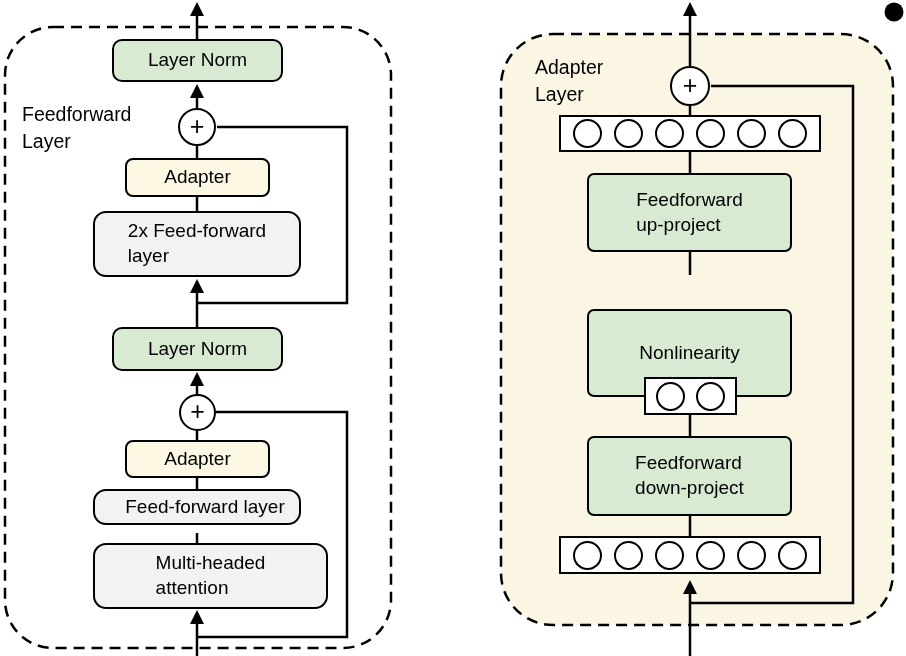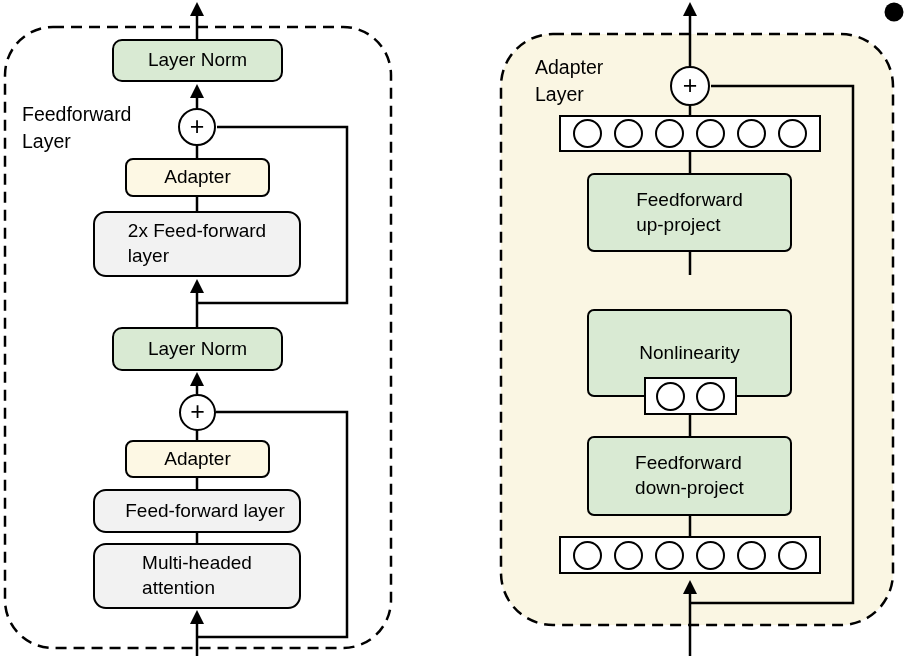--- a/index.html
+++ b/index.html
@@ -99,23 +99,23 @@
 
   <div class="box gray" style="left:93px;top:211px;width:208px;height:66px;">2x Feed-forward
 layer</div>
 
   <div class="box green" style="left:112px;top:327px;width:171px;height:44px;">Layer Norm</div>
 
   <div class="plus-circle" style="left:179px;top:394px;width:37px;height:37px;">+</div>
 
   <div class="box cream" style="left:125px;top:440px;width:145px;height:38px;">Adapter</div>
 
-  <div class="box gray" style="left:93px;top:489px;width:208px;height:44px;padding-left:16px;">Feed-forward layer</div>
+  <div class="box gray" style="left:93px;top:489px;width:208px;height:36px;padding-left:16px;">Feed-forward layer</div>
 
-  <div class="box gray" style="left:93px;top:543px;width:208px;height:66px;">Multi-headed
+  <div class="box gray" style="left:93px;top:543px;width:235px;height:66px;">Multi-headed
 attention</div>
 
   <div class="panel-label" style="left:535px;top:54px;width:120px;">Adapter
 Layer</div>
 
   <div class="plus-circle" style="left:670px;top:66px;width:40px;height:40px;">+</div>
 
   <div class="unit-row" style="left:559px;top:115px;width:262px;height:37px;">
     <span class="unit"></span>
     <span class="unit"></span>

